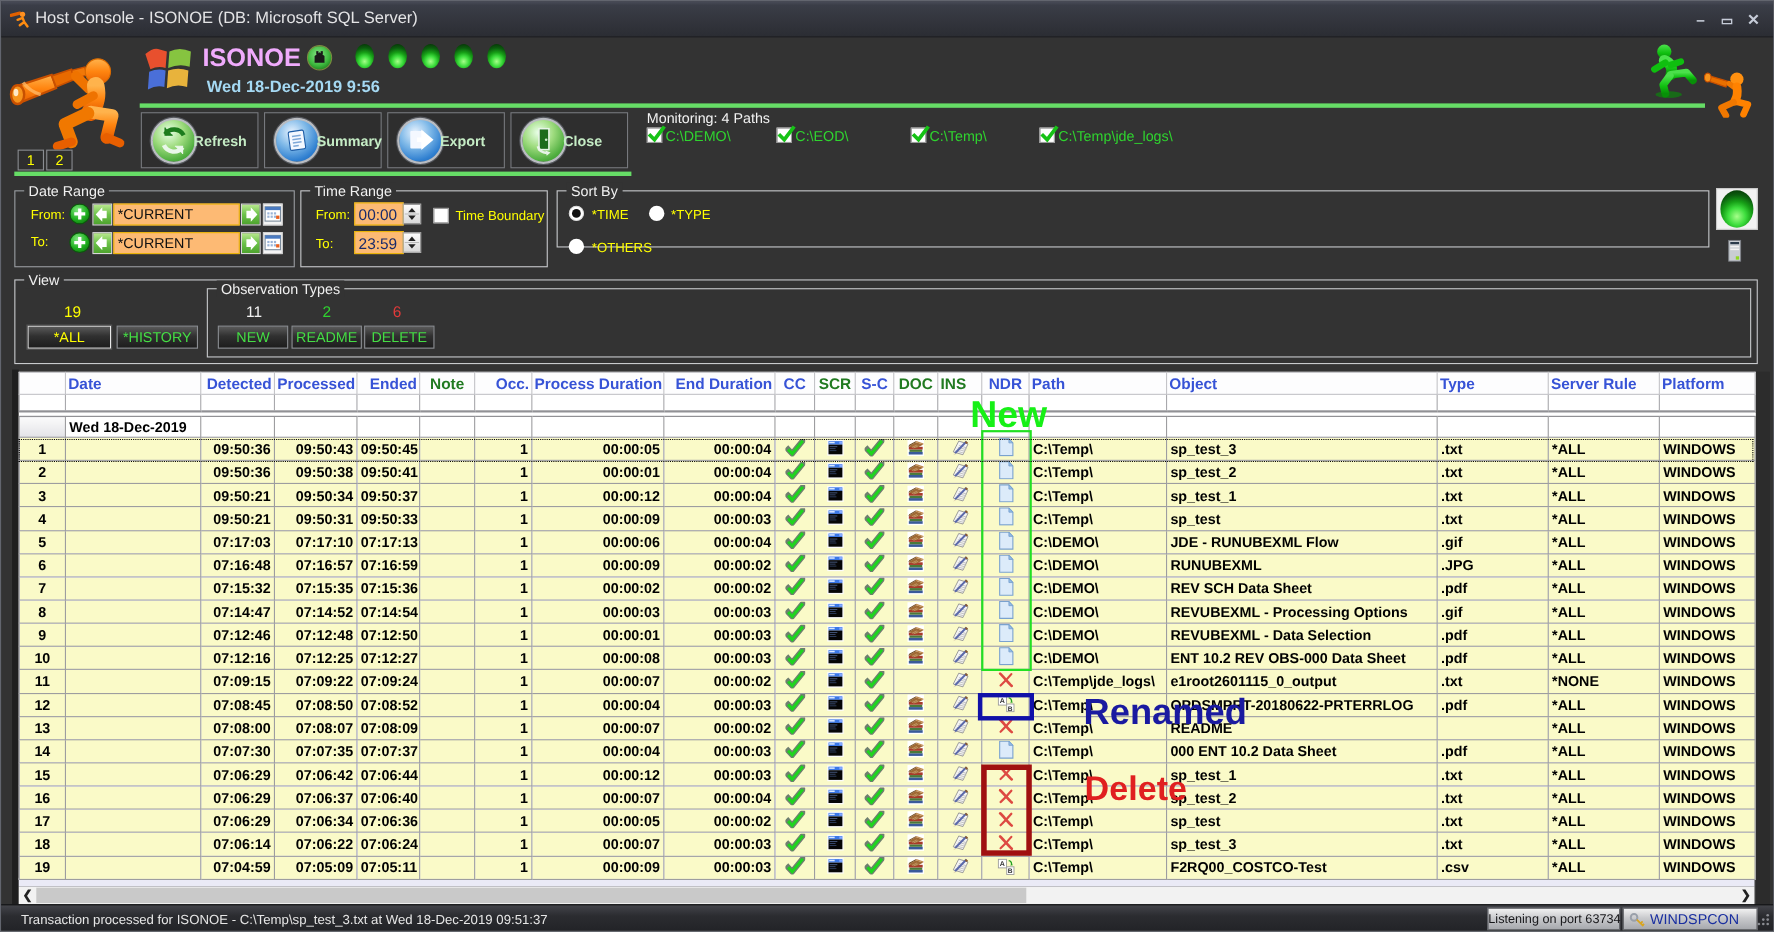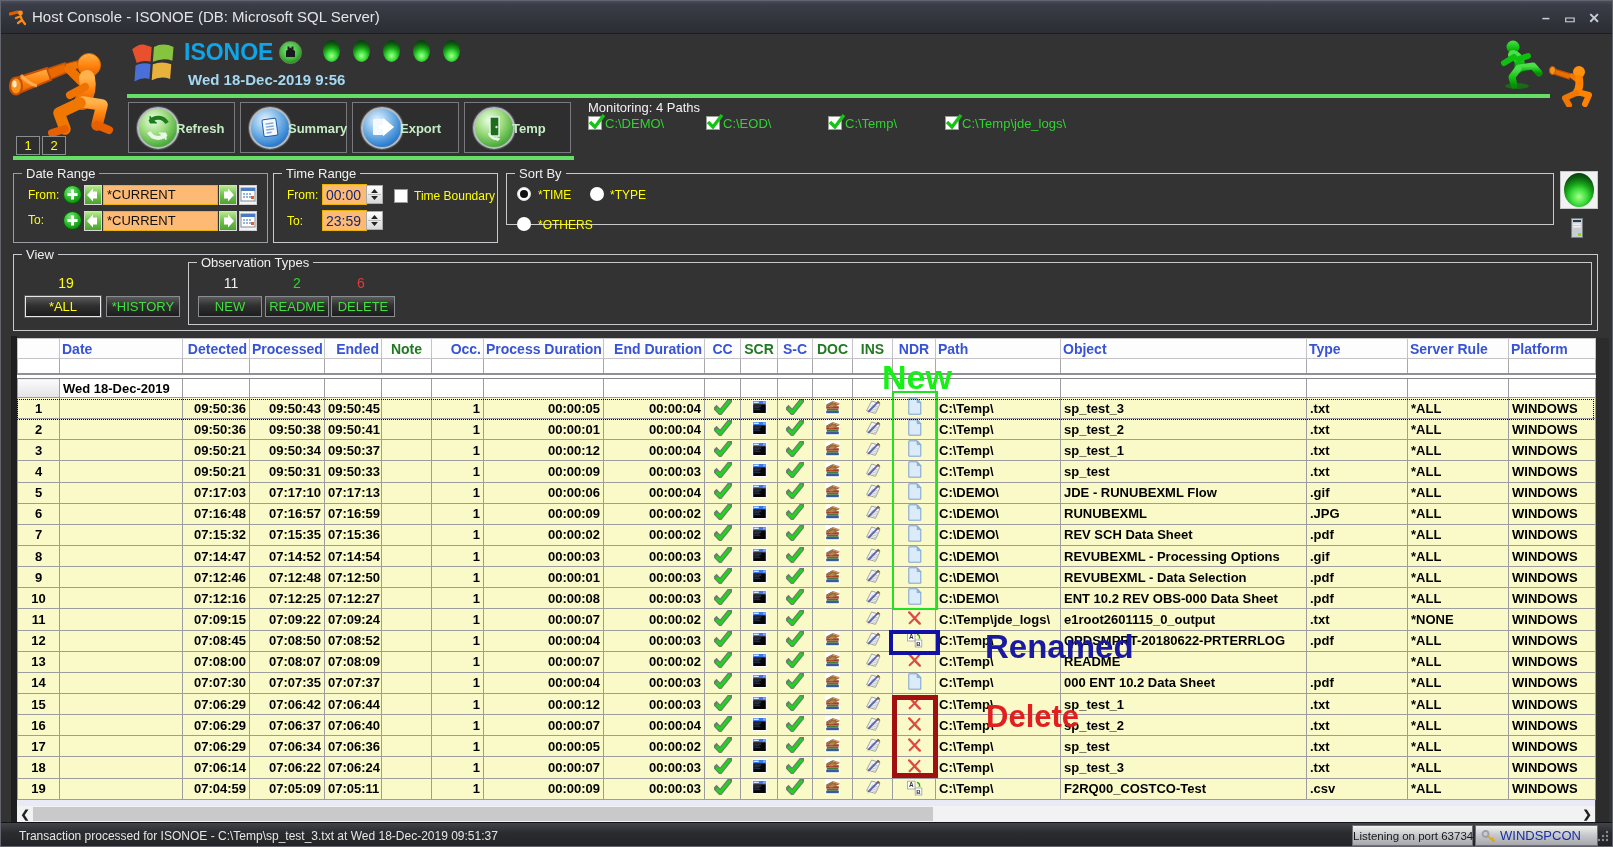--- a/index.html
+++ b/index.html
@@ -98,21 +98,21 @@
 
 <div class="tabbox" style="left:15px;top:135px;">1</div>
 <div class="tabbox" style="left:41px;top:135px;">2</div>
 
 <svg class="abs" style="left:130px;top:39px;" width="46" height="46" viewBox="3 3 40 40">
  <path d="M4 11 Q10 6 14 7 L21 9 L20 22 Q14 20 8 23 Z" fill="#e8502e"></path>
  <path d="M23 9 Q31 5 40 9 L39 21 Q31 18 22 22 Z" fill="#86c440"></path>
  <path d="M7 25 Q14 22 20 24 L19 37 Q13 35 6 39 Z" fill="#4a6fd8"></path>
  <path d="M22 24 Q30 21 38 24 L37 37 Q29 34 21 38 Z" fill="#e8b33c"></path>
 </svg>
-<div class="abs" style="left:183px;top:38px;font-size:23px;font-weight:bold;color:#0ea5e9;">ISONOE</div>
+<div class="abs" style="left:183px;top:38px;font-size:23px;font-weight:bold;color:#f0abfc;">ISONOE</div>
 <div class="abs cir" style="left:278px;top:40px;width:23px;height:23px;background:radial-gradient(circle at 45% 38%, #8ae88a, #3db83d 55%, #1a7a1a 85%);border:1px solid #7a8a40;">
  <svg width="21" height="21" viewBox="0 0 21 21" style="position:absolute;left:0;top:0;">
   <path d="M6 9 L10.5 5.5 L15 9 V15 H6 Z" fill="#1a1a1a"></path>
   <rect x="7.5" y="4.5" width="2" height="3" fill="#1a1a1a"></rect>
       <rect x="11.5" y="4.5" width="2" height="3" fill="#1a1a1a"></rect>
  </svg>
 </div>
 
 <div class="led" style="left:322px;top:39px;"></div>
 <div class="led" style="left:352px;top:39px;"></div>
@@ -151,21 +151,21 @@
  <div class="lab">Export</div>
 </div>
 <div class="btn4" style="left:463px;top:101px;">
  <div class="cir" style="left:8px;top:4px;width:42px;height:42px;background:radial-gradient(circle at 38% 30%, #eaffea, #9fdc7f 38%, #4fae3f 72%, #2e8326);border:2px solid #b9bcc1;box-shadow:0 0 0 1px #55585e;"></div>
  <svg class="abs" style="left:12px;top:8px;" width="34" height="34" viewBox="0 0 34 34">
   <rect x="13" y="6" width="9" height="19" fill="#1d6b1d" stroke="#e8f4e8" stroke-width="1.4"></rect>
   <circle cx="19.5" cy="16" r="1.2" fill="#cfe8cf"></circle>
   <path d="M12 22 A8 7 0 0 0 20 28" fill="none" stroke="#e8f4e8" stroke-width="2.4"></path>
   <path d="M20 30.5 l3.5-2.8 l-4.5-1.8 z" fill="#e8f4e8"></path>
  </svg>
- <div class="lab">Temp</div>
+ <div class="lab">Close</div>
 </div>
 
 <div class="abs" style="left:587px;top:99px;font-size:13px;color:#f2f2f2;">Monitoring: 4 Paths</div>
 <div class="abs" style="left:587px;top:115px;width:14px;height:14px;background:#fff;border:1px solid #9a9a9a;"></div>
 <svg class="abs" style="left:586px;top:111px;" width="20" height="19" viewBox="0 0 20 19">
     <path d="M3 10 L8 15 L17 3" fill="none" stroke="#16c216" stroke-width="3.4"></path>
   </svg>
 <div class="abs" style="left:604px;top:115px;font-size:13px;color:#2fd42f;">C:\DEMO\</div>
 <div class="abs" style="left:705px;top:115px;width:14px;height:14px;background:#fff;border:1px solid #9a9a9a;"></div>
 <svg class="abs" style="left:704px;top:111px;" width="20" height="19" viewBox="0 0 20 19">
@@ -403,21 +403,21 @@
         <td class="" style="text-align:center;">Processed</td>
         <td class="" style="text-align:right;">Ended</td>
         <td class="g" style="text-align:center;">Note</td>
         <td class="" style="text-align:right;">Occ.</td>
         <td class="" style="text-align:center;">Process Duration</td>
         <td class="" style="text-align:right;">End Duration</td>
         <td class="" style="text-align:center;">CC</td>
         <td class="g" style="text-align:center;">SCR</td>
         <td class="" style="text-align:center;">S-C</td>
         <td class="g" style="text-align:center;">DOC</td>
-        <td class="g" style="text-align:center;">INS</td>
+        <td class="g" style="text-align:left;">INS</td>
         <td class="" style="text-align:center;">NDR</td>
         <td class="" style="">Path</td>
         <td class="" style="">Object</td>
         <td class="" style="">Type</td>
         <td class="" style="">Server Rule</td>
         <td class="" style="">Platform</td>
       </tr>
       <tr class="filt">
         <td class="num"></td>
         <td></td>

